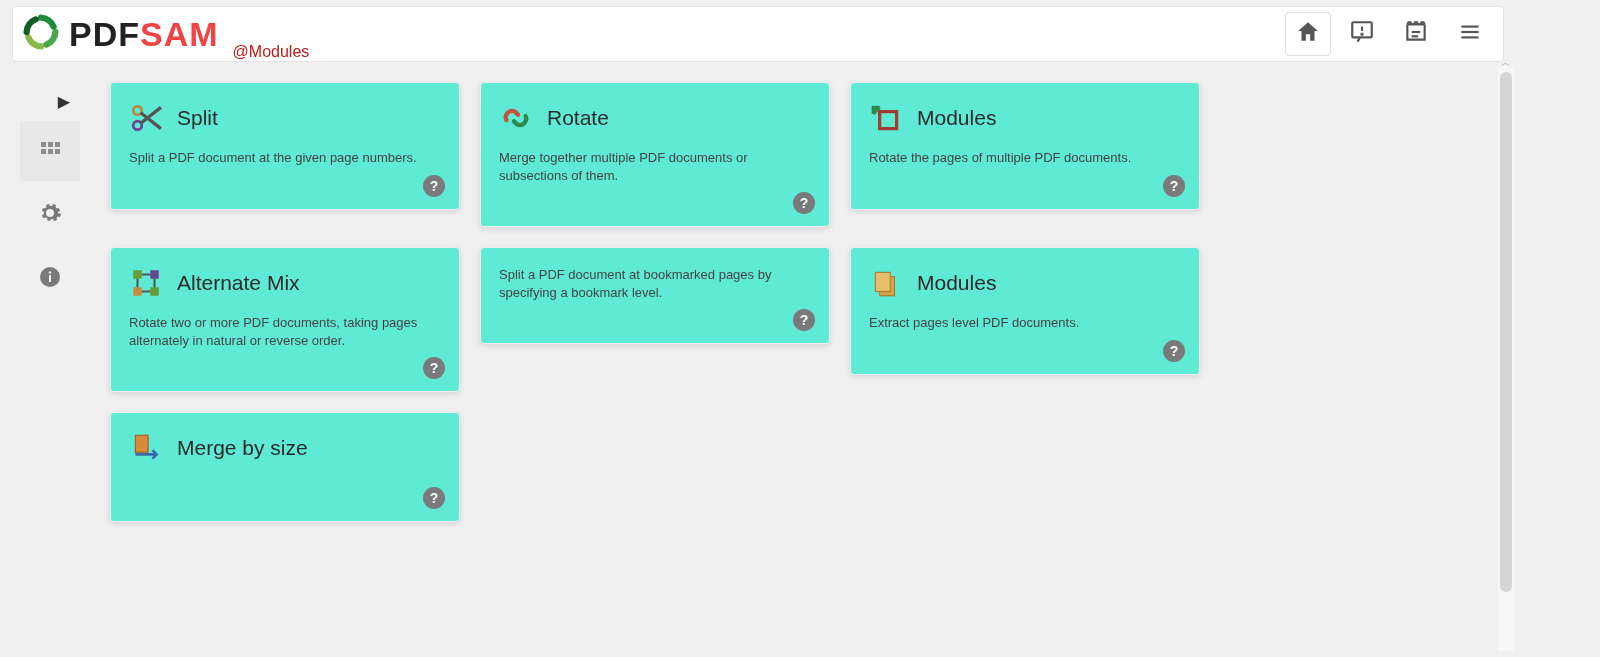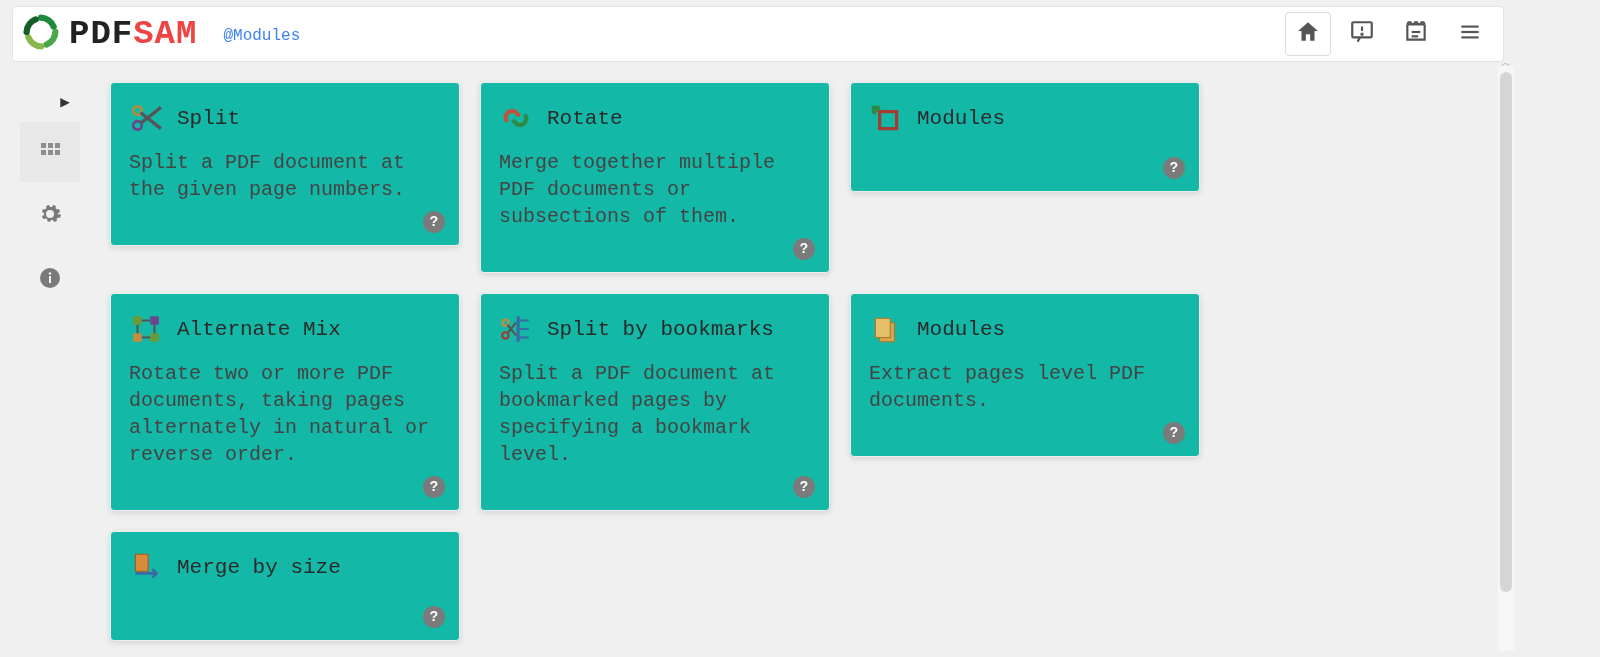--- a/index.html
+++ b/index.html
@@ -1,62 +1,62 @@
 <!DOCTYPE html>
 <html><head>
 <meta charset="utf-8">
 <style>
   * { box-sizing: border-box; margin: 0; padding: 0; }
   html, body { width: 100%; height: 100%; font-family: -apple-system, Helvetica, Arial, sans-serif; background: #f0f0f0; }
-  .frame { position: relative; width: 1516px; height: 657px; background: #f0f0f0; overflow: hidden; font-family: Liberation Mono, monospace; }
+  .frame { position: relative; width: 1516px; height: 657px; background: #f0f0f0; overflow: hidden; }
 
   
   .header {
     position: relative;
     margin: 6px 12px 0 12px;
     height: 56px;
     background: #fff;
     border: 1px solid #e2e2e2;
     border-radius: 4px;
     display: flex;
     align-items: center;
     padding: 0 10px;
   }
   .logo-wrap { display: flex; align-items: center; gap: 10px; }
   .logo-text { font-size: 34px; font-weight: 700; letter-spacing: 1px; display: flex; align-items: baseline; }
   .logo-pdf { color: #222; }
   .logo-sam { color: #ef4444; font-weight: 600; }
-  .logo-sub { color: #3b82f6; font-size: 16px; margin-left: 16px; position: relative; top: 2px; }
+  .logo-sub { color: #b91c1c; font-size: 16px; margin-left: 4px; position: relative; top: 18px; }
   .header-right { margin-left: auto; display: flex; align-items: center; gap: 8px; }
   .hicon {
     width: 46px; height: 44px; display:flex; align-items:center; justify-content:center;
     color:#555; border-radius: 4px;
   }
   .hicon.active { border:1px solid #ddd; }
   .hicon svg { width: 26px; height: 26px; }
 
   
   .body { display: flex; height: calc(100% - 62px); }
   .sidebar { width: 100px; padding-top: 30px; display:flex; flex-direction:column; align-items:center; gap:4px; }
   .caret { align-self:flex-end; margin-right:30px; margin-bottom:6px; color:#333;}
   .sbtn { width:60px; height:60px; display:flex; align-items:center; justify-content:center; color:#777; border-radius:2px;}
   .sbtn.sel { background:#e8e8e8; }
   .sbtn svg { width:24px; height:24px; }
 
   .content { flex:1; padding: 20px 10px 20px 10px; overflow-y:auto; position:relative;}
   .grid { display:grid; grid-template-columns: 350px 350px 350px; gap: 20px 20px; align-items:start;}
   .card {
-    background:#14b8a6; border-radius:4px; border:1px solid #eee;
+    background:#5eead4; border-radius:4px; border:1px solid #eee;
     box-shadow: 0 2px 6px rgba(0,0,0,.12);
     padding: 18px 18px 42px 18px; position:relative;
   }
   .card-head { display:flex; align-items:center; gap:14px; margin-bottom:14px;}
   .card-head .mico { width:34px; height:34px; display:flex; align-items:center; justify-content:center;}
   .card-title { font-size:21px; color:#2a2a2a; }
-  .card-desc { font-size:20px; color:#444; line-height:1.35;}
+  .card-desc { font-size:13px; color:#444; line-height:1.35;}
   .help {
     position:absolute; right:14px; bottom:12px;
     width:22px; height:22px; border-radius:50%; background:#7a7a7a; color:#fff;
     display:flex; align-items:center; justify-content:center; font-size:14px; font-weight:700;
   }
 
   
   .scroll { position:absolute; right:2px; top:66px; bottom:6px; width:16px; background:#f6f6f6;}
   .scroll .thumb { position:absolute; left:2px; right:2px; top:6px; height:520px; background:#d5d5d5; border-radius:6px;}
   .scroll .arrow { position:absolute; left:0; right:0; text-align:center; font-size:10px; color:#888;}
@@ -200,20 +200,21 @@
           <div class="card-head">
             <span class="mico">
               <svg viewBox="0 0 32 32">
                   <rect x="10" y="10" width="16" height="16" fill="none" stroke="#a63a2f" stroke-width="3"></rect>
                   <path d="M10 6h-6v6" fill="none" stroke="#2f8a4a" stroke-width="3"></path>
                   <path d="M4 12l6-6" fill="none" stroke="#2f8a4a" stroke-width="3"></path>
                 </svg>
             </span>
             <span class="card-title">Modules</span>
           </div>
+          <div class="card-desc">Rotate the pages of multiple PDF documents.</div>
           <div class="help">
               <span>?</span>
             </div>
         </div>
 
         <div class="card">
           <div class="card-head">
             <span class="mico">
               <svg viewBox="0 0 32 32">
                   <rect x="4" y="4" width="8" height="8" fill="#6a9a3a"></rect>
@@ -225,35 +226,20 @@
             </span>
             <span class="card-title">Alternate Mix</span>
           </div>
           <div class="card-desc">Rotate two or more PDF documents, taking pages alternately in natural or reverse order.</div>
           <div class="help">
               <span>?</span>
             </div>
         </div>
 
         <div class="card">
-          <div class="card-head">
-            <span class="mico">
-              <svg viewBox="0 0 32 32">
-                  <line x1="18" y1="4" x2="18" y2="28" stroke="#3a6aa6" stroke-width="3"></line>
-                  <line x1="18" y1="8" x2="28" y2="8" stroke="#3a6aa6" stroke-width="2"></line>
-                  <line x1="18" y1="16" x2="28" y2="16" stroke="#3a6aa6" stroke-width="2"></line>
-                  <line x1="18" y1="24" x2="28" y2="24" stroke="#3a6aa6" stroke-width="2"></line>
-                  <circle cx="6" cy="10" r="3" fill="none" stroke="#c98a3a" stroke-width="2"></circle>
-                  <circle cx="6" cy="22" r="3" fill="none" stroke="#a63a2f" stroke-width="2"></circle>
-                  <line x1="8" y1="12" x2="16" y2="22" stroke="#555" stroke-width="2"></line>
-                  <line x1="8" y1="20" x2="16" y2="10" stroke="#555" stroke-width="2"></line>
-                </svg>
-            </span>
-            <span class="card-title">Split by bookmarks</span>
-          </div>
           <div class="card-desc">Split a PDF document at bookmarked pages by specifying a bookmark level.</div>
           <div class="help">
               <span>?</span>
             </div>
         </div>
 
         <div class="card">
           <div class="card-head">
             <span class="mico">
               <svg viewBox="0 0 32 32">

